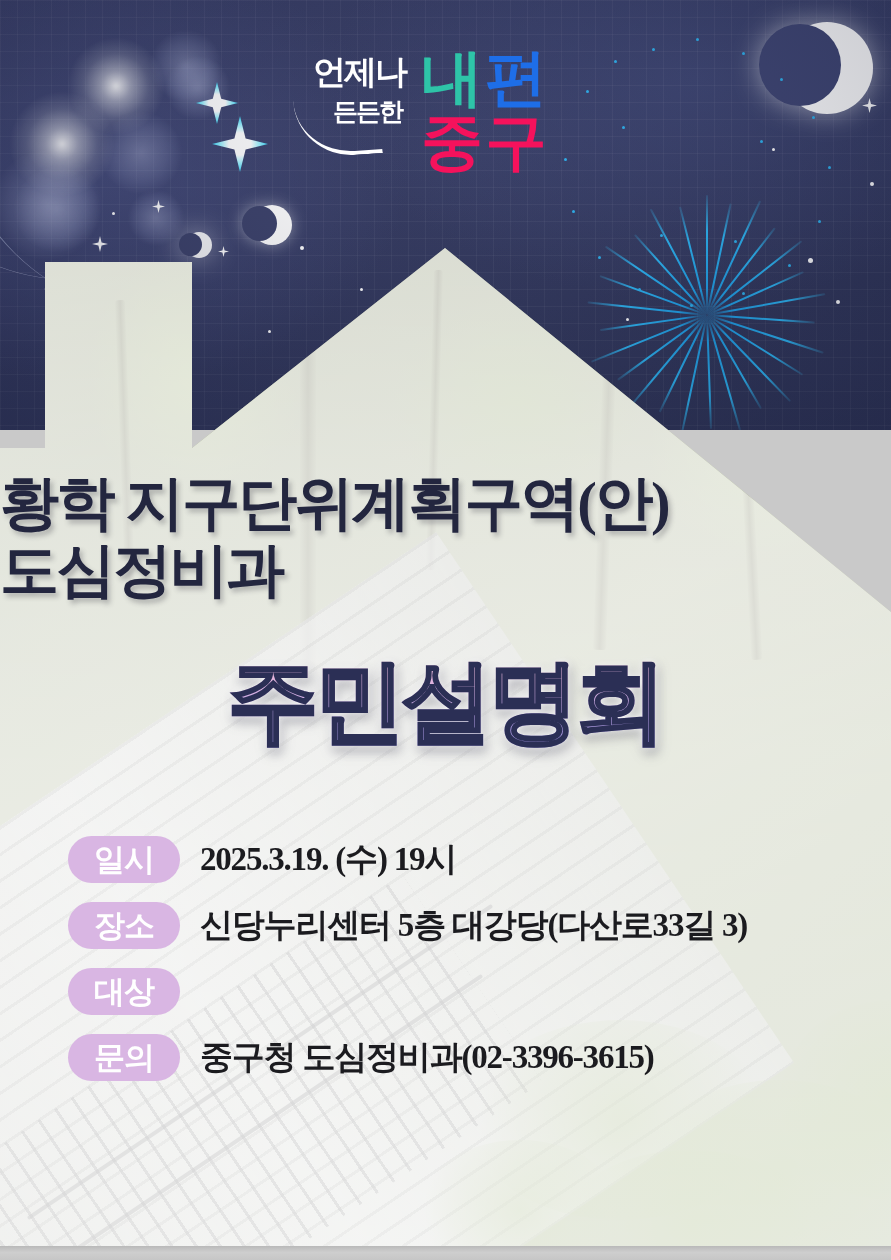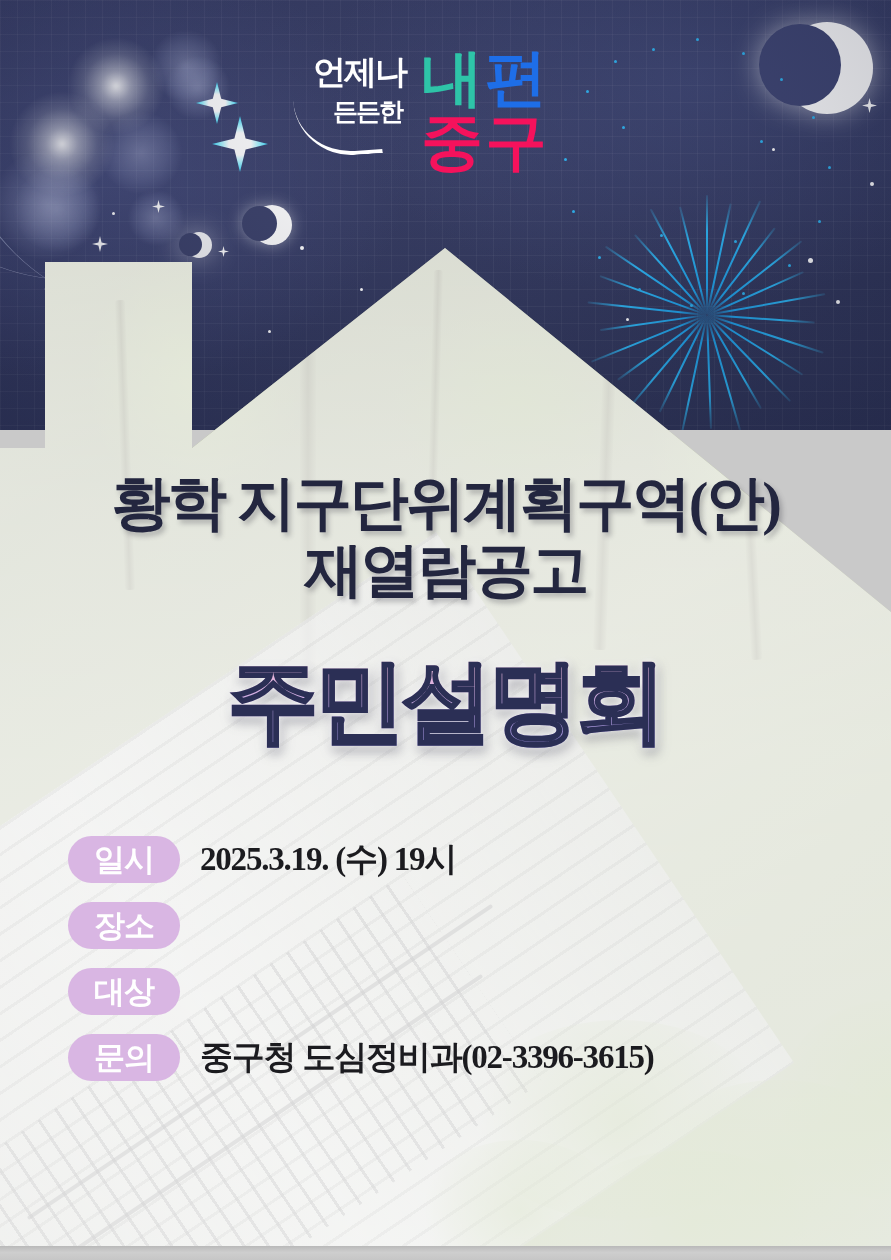--- a/index.html
+++ b/index.html
@@ -218,21 +218,21 @@
   }
   .lg-row { display: flex; gap: 2px; }
   .lg-nae  { color: #2EC4A8; }
   .lg-pyeon{ color: #1E6EE8; }
   .lg-jung { color: #F5125C; }
   .lg-gu   { color: #F5125C; }
 
   
   .title-block {
     position: absolute; left: 0; top: 470px; width: 891px;
-    text-align: center;
+    text-align: left;
   }
   .title-line {
     color: #23263F;
     font-weight: 900;
     font-size: 59px;
     line-height: 67px;
     letter-spacing: -2.5px;
     text-shadow: 3px 4px 5px rgba(60,60,70,0.30);
     white-space: nowrap;
   }
@@ -421,34 +421,35 @@
       </div>
       <div class="lg-row">
         <span class="lg-jung">중</span>
         <span class="lg-gu">구</span>
       </div>
     </div>
   </div>
 
   <div class="title-block">
     <div class="title-line">황학 지구단위계획구역(안)</div>
-    <div class="title-line">재열람공고</div>
+    <div class="title-line">도심정비과</div>
   </div>
 
   <div class="subtitle">
     <span class="subtitle-text">주민설명회</span>
   </div>
 
   <div class="info">
     <div class="info-row">
       <div class="pill">일시</div>
       <div class="info-text">2025.3.19. (수) 19시</div>
     </div>
     <div class="info-row">
       <div class="pill">장소</div>
+      <div class="info-text">신당누리센터 5층 대강당(다산로33길 3)</div>
     </div>
     <div class="info-row">
       <div class="pill">대상</div>
     </div>
     <div class="info-row">
       <div class="pill">문의</div>
       <div class="info-text">중구청 도심정비과(02-3396-3615)</div>
     </div>
   </div>
 

